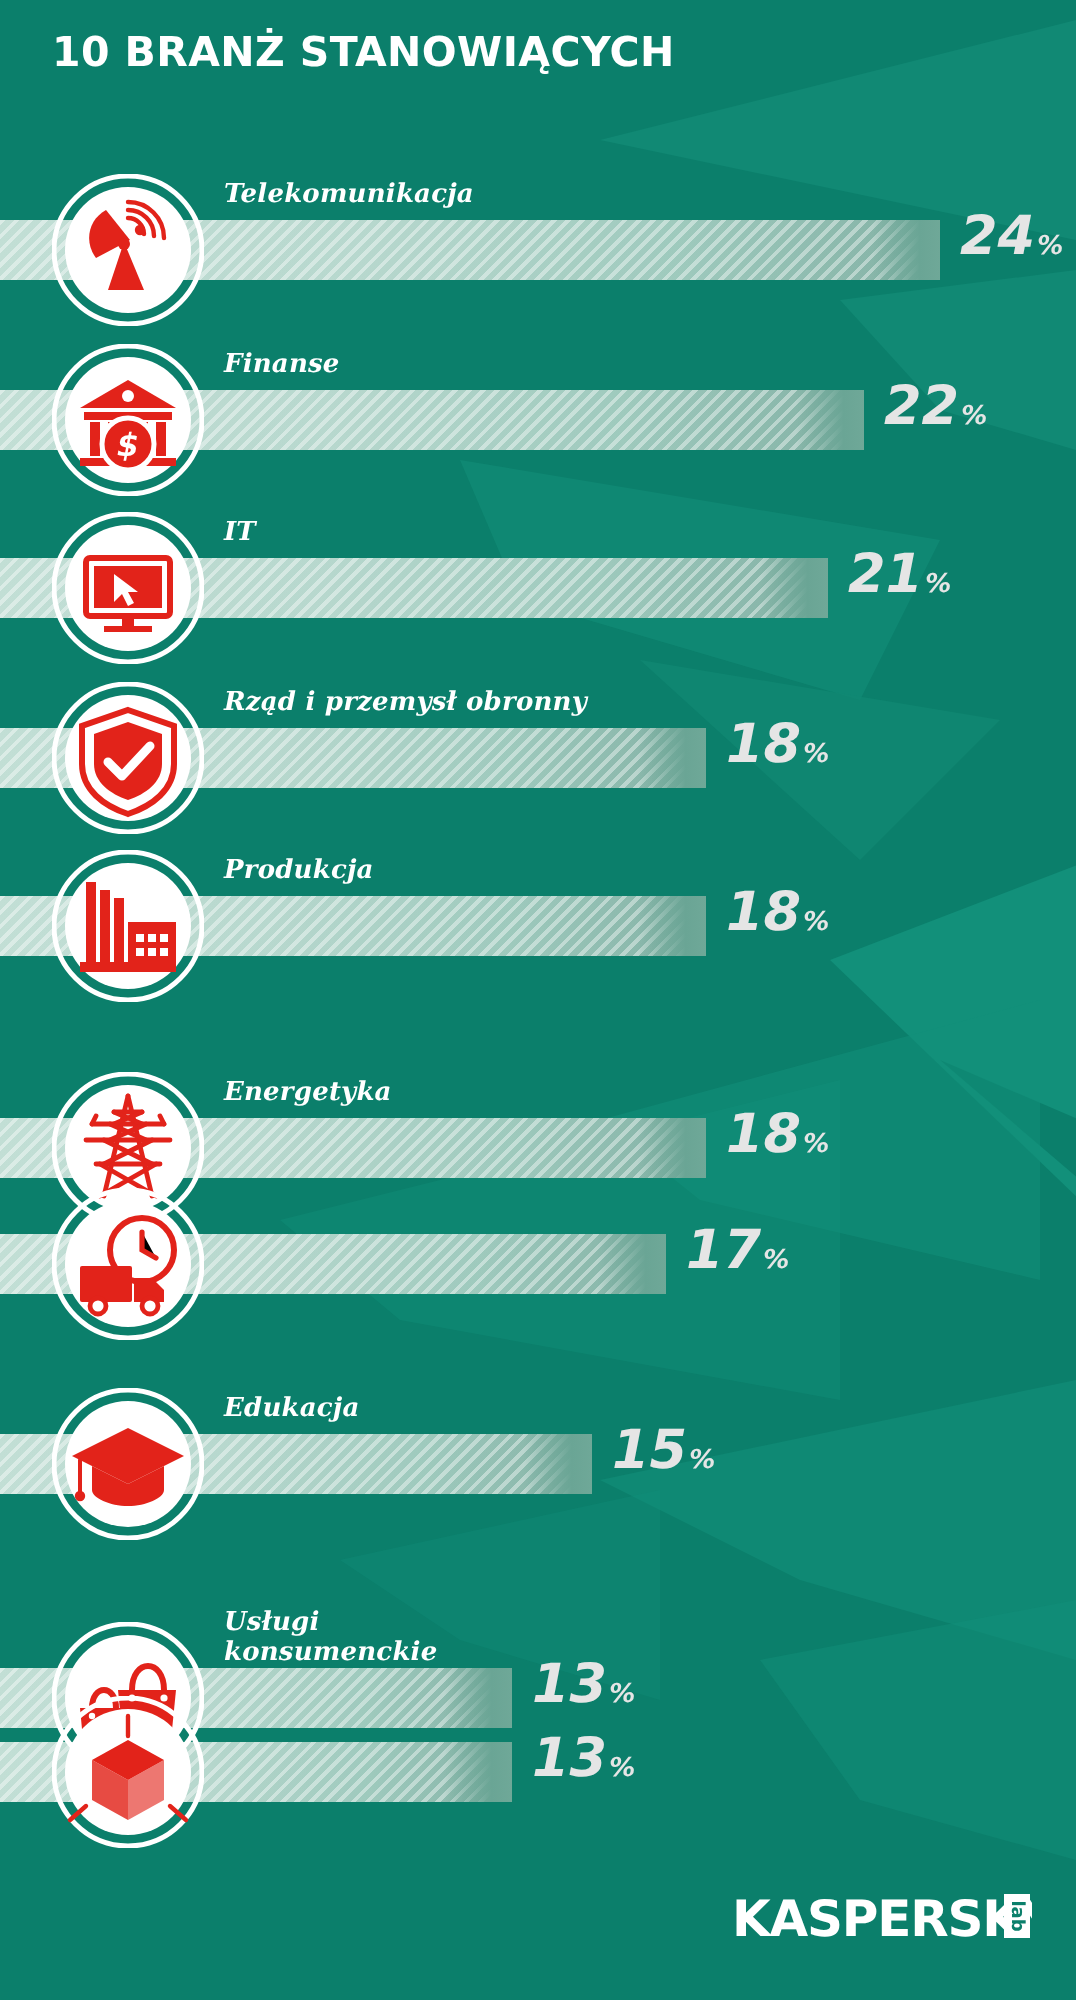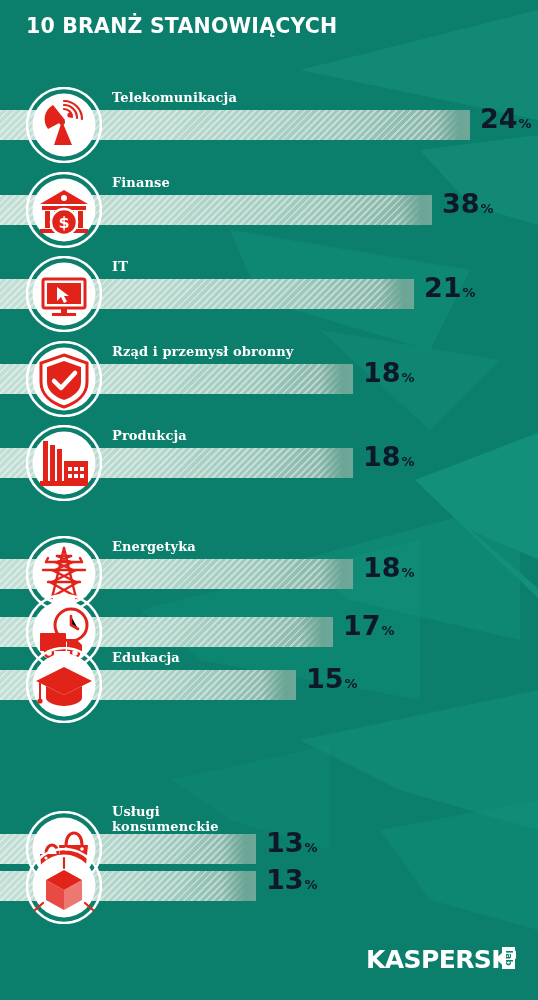--- a/index.html
+++ b/index.html
@@ -19,21 +19,21 @@
   #header { position:absolute; top:0; left:0; width:446px; height:84px; z-index:5; }
   #title {
     position:absolute; left:26px; top:14px;
     font-size:20.5px; font-weight:bold; line-height:25px;
     letter-spacing:0.2px; color:#ffffff;
     font-family:"DejaVu Sans", sans-serif;
   }
   #title .l2 { display:block; }
 
   
-  #rows { position:absolute; top:0; left:0; width:526px; height:920px; z-index:4; }
+  #rows { position:absolute; top:0; left:0; width:526px; height:920px; z-index:4;font-style:italic; }
   .row { position:absolute; left:0; width:538px; height:76px; }
 
   .bar-track { position:absolute; left:0; top:24px; height:30px; }
   .bar {
     position:relative; height:30px; width:100%;
     background:
       repeating-linear-gradient(135deg,
         rgba(255,255,255,0.50) 0px, rgba(255,255,255,0.50) 2px,
         rgba(255,255,255,0.17) 2px, rgba(255,255,255,0.17) 5px),
       linear-gradient(90deg, #b6d8cd 0%, #a9d0c4 38%, #8bbfb0 72%, #68a091 100%);
@@ -56,21 +56,21 @@
     color:#ffffff; letter-spacing:0.1px;
     white-space:pre-line;
   }
   .cat-label.one { top:4px; }
   .cat-label.two { top:-6px; }
 
   .pct {
     position:absolute; top:18px;
     font-family:"DejaVu Sans", sans-serif;
     font-weight:bold; font-size:27px; line-height:30px;
-    color:#0f172a; white-space:nowrap;
+    color:#e5e5e5; white-space:nowrap;
   }
   .pct .sym { font-size:13px; font-weight:bold; vertical-align:baseline; margin-left:1px; }
 
   
   #footer { position:absolute; left:0; bottom:0; width:538px; height:80px; z-index:6; }
   #footer-note {
     position:absolute; left:26px; top:14px;
     font-family:"DejaVu Sans", sans-serif;
     font-size:7.4px; line-height:10.2px; color:#ffffff;
     white-space:pre-line; letter-spacing:0.05px;
@@ -147,21 +147,21 @@
             <rect x="43" y="39" width="5" height="17"></rect>
             <rect x="52" y="39" width="5" height="17"></rect>
             <rect x="14" y="57" width="48" height="4"></rect>
             <circle cx="38" cy="26" r="3" fill="#ffffff"></circle>
           </g>
           <circle cx="38" cy="50" r="13" fill="#e2231a" stroke="#ffffff" stroke-width="2.5"></circle>
           <text x="38" y="56" font-family="DejaVu Sans, sans-serif" font-size="16" font-weight="bold" fill="#ffffff" text-anchor="middle">$</text>
         </svg>
       </div>
       <div class="cat-label one">Finanse</div>
-      <div class="pct" style="left: 442px;"><span>38</span><span class="sym">%</span></div>
+      <div class="pct" style="left: 442px;"><span>22</span><span class="sym">%</span></div>
     </div>
     <div class="row" style="top: 255px;">
       <div class="bar-track" style="width: 414px;">
         <div class="bar"></div>
       </div>
       <div class="icon-wrap">
         <svg viewBox="0 0 76 76" aria-hidden="true">
           <circle cx="38" cy="38" r="37" fill="none" stroke="#ffffff" stroke-width="2.5"></circle>
           <circle cx="38" cy="38" r="31.5" fill="#ffffff"></circle>
           <rect x="17" y="23" width="42" height="29" rx="2" fill="none" stroke="#e2231a" stroke-width="3"></rect>
@@ -261,21 +261,21 @@
             <path d="M41 45 L50 45 L56 51 L56 57 L41 57 Z"></path>
           </g>
           <g fill="#ffffff" stroke="#e2231a" stroke-width="2.4">
             <circle cx="23" cy="59" r="4"></circle>
             <circle cx="49" cy="59" r="4"></circle>
           </g>
         </svg>
       </div>
       <div class="pct" style="left: 343px;"><span>17</span><span class="sym">%</span></div>
     </div>
-    <div class="row" style="top: 646px;">
+    <div class="row" style="top: 693px;">
       <div class="bar-track" style="width: 296px;">
         <div class="bar"></div>
       </div>
       <div class="icon-wrap">
         <svg viewBox="0 0 76 76" aria-hidden="true">
           <circle cx="38" cy="38" r="37" fill="none" stroke="#ffffff" stroke-width="2.5"></circle>
           <circle cx="38" cy="38" r="31.5" fill="#ffffff"></circle>
           <path d="M38 20 L66 34 L38 48 L10 34 Z" fill="#e2231a"></path>
           <path d="M20 39 L20 51 C20 55 29 59 38 59 C47 59 56 55 56 51 L56 39 L38 48 Z" fill="#e2231a"></path>
           <path d="M14 36 L14 52" stroke="#e2231a" stroke-width="2" stroke-linecap="round" fill="none"></path>

